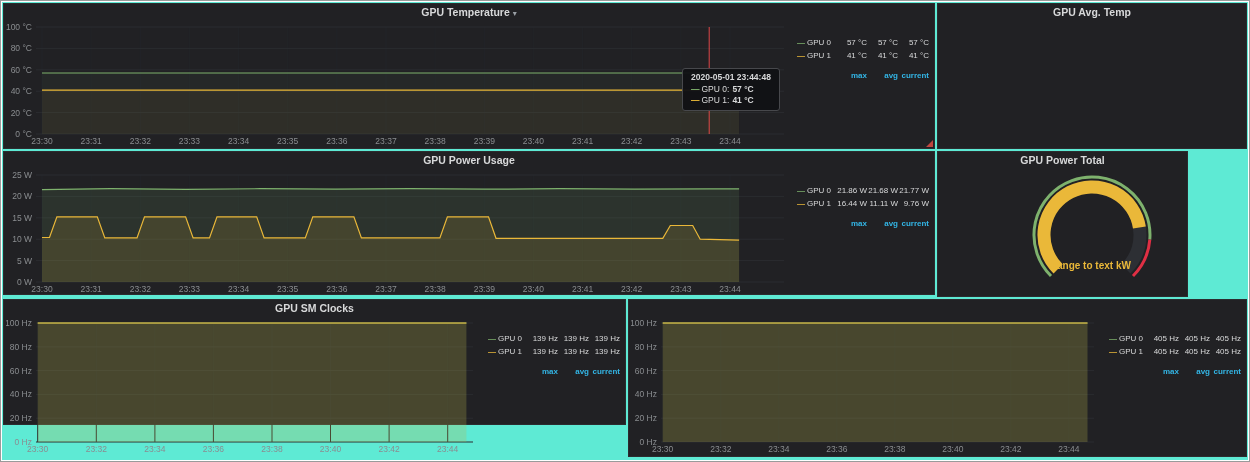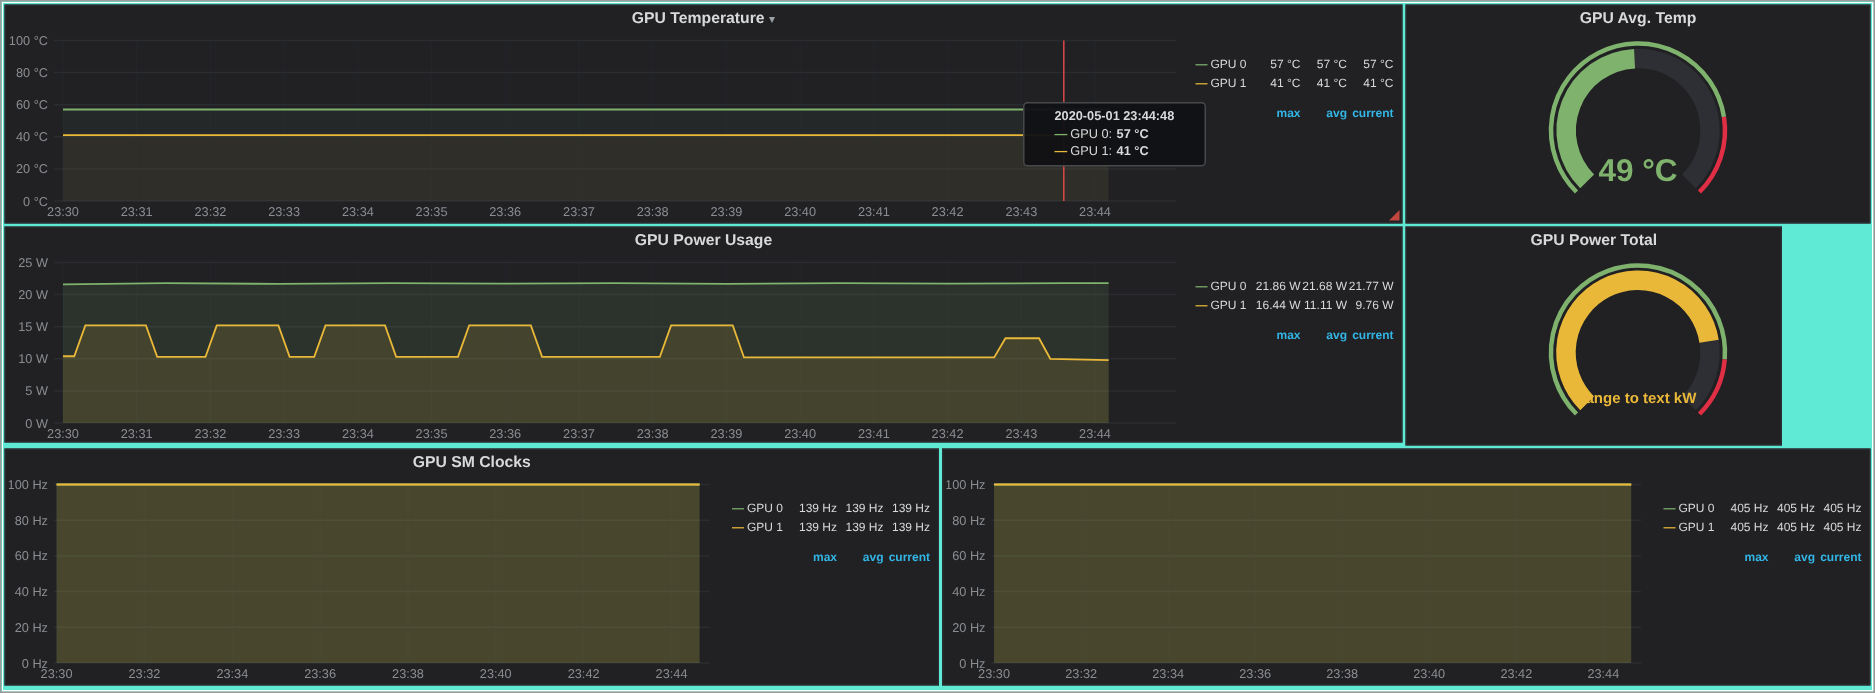--- a/index.html
+++ b/index.html
@@ -7,41 +7,41 @@
     position:relative;width:1250px;height:462px;box-sizing:border-box;
     border:1px solid #9a9a9a;box-shadow:inset 0 0 0 1px #ffffff;
     background:#5eead4;overflow:hidden;
     font-family:"Liberation Sans","DejaVu Sans",sans-serif;
   }
   .panel{position:absolute;background:#212124;border:1px solid #2b2c2f;box-sizing:border-box;}
   #p-temp{left:2px;top:2px;width:932px;height:146px;}
   #p-avg{left:936px;top:2px;width:310px;height:146px;}
   #p-power{left:2px;top:150px;width:932px;height:144px;}
   #p-ptotal{left:936px;top:150px;width:251px;height:146px;}
-  #p-sm{left:2px;top:298px;width:623px;height:158px;}
+  #p-sm{left:2px;top:298px;width:623px;height:126px;}
   #p-mem{left:627px;top:298px;width:619px;height:158px;}
 
   .panel-title{position:absolute;top:0;left:0;right:0;height:17px;line-height:17px;
     text-align:center;font-size:10.5px;font-weight:700;color:#d8d9da;cursor:pointer;white-space:nowrap;}
   .caret{color:#9aa0a6;font-size:8px;margin-left:3px;}
 
   .chart{position:absolute;}
   #p-temp .chart,#p-power .chart{left:2px;right:140px;top:17px;bottom:1px;}
   #p-sm .chart,#p-mem .chart{left:2px;right:142px;top:17px;bottom:1px;}
   .gauge-chart{left:0;right:0;top:17px;bottom:3px;}
 
   .legend{position:absolute;top:19px;right:5px;width:132px;font-size:8px;color:#d8d9da;}
   .lrow{display:grid;grid-template-columns:40px 30px 31px 31px;height:13px;align-items:center;}
   .lhead span{color:#33b5e5;font-weight:700;text-align:right;margin-top:48px;}
   .lval{text-align:right;color:#d8d9da;}
   .lname{white-space:nowrap;cursor:pointer;color:#d8d9da;}
   .dash{font-style:normal;font-weight:700;margin-right:2px;}
 
   .tooltip{position:absolute;left:678px;top:64px;background:rgba(17,18,21,0.96);
-    border:1px solid #47484c;border-radius:3px;padding:3px 20px 4px;font-size:8.5px;
+    border:1px solid #47484c;border-radius:3px;padding:3px 8px 4px;font-size:8.5px;
     color:#d8d9da;z-index:5;white-space:nowrap;}
   .tt-time{font-weight:700;margin-bottom:2px;}
   .tt-row{height:11px;line-height:11px;}
   .tt-row b{margin-left:3px;}
 
   .resize-corner{position:absolute;right:1px;bottom:1px;width:0;height:0;
     border-left:7px solid transparent;border-bottom:7px solid #c0463e;cursor:nwse-resize;}
 
   svg text.tick{font-family:"Liberation Sans","DejaVu Sans",sans-serif;font-size:8.5px;fill:#8a8d90;}
 </style>
@@ -128,27 +128,20 @@
       <div class="tt-row"><i class="dash" style="color: rgb(126, 178, 109);">—</i><span>GPU 0:</span><b>57 °C</b></div>
       <div class="tt-row"><i class="dash" style="color: rgb(234, 184, 57);">—</i><span>GPU 1:</span><b>41 °C</b></div>
     </div>
     <div class="resize-corner"></div>
   </section>
 
   <section class="panel" id="p-avg">
     <div class="panel-title">
       <span>GPU Avg. Temp</span>
     </div>
-    <div class="chart gauge-chart"><svg width="308" height="124">
-          <path d="M 120.1 99.9 A 48 48 0 1 1 187.9 99.9" stroke="#2d2f34" stroke-width="13" fill="none"></path>
-          <path d="M 120.1 99.9 A 48 48 0 0 1 151.7 18.1" stroke="#7eb26d" stroke-width="13" fill="none"></path>
-          <path d="M 113.0 107.0 A 58 58 0 1 1 211.3 56.9" stroke="#7eb26d" stroke-width="3" fill="none"></path>
-          <path d="M 211.3 56.9 A 58 58 0 0 1 195.0 107.0" stroke="#e02f44" stroke-width="3" fill="none"></path>
-          <text x="154" y="99.6" text-anchor="middle" font-weight="bold" font-size="21" fill="#7eb26d" font-family="Liberation Sans, sans-serif">49 °C</text>
-        </svg></div>
   </section>
 
   <section class="panel" id="p-power">
     <div class="panel-title">
       <span>GPU Power Usage</span>
     </div>
     <div class="chart"><svg width="788" height="126">
           <line x1="36.0" x2="36.0" y1="6" y2="113" stroke="#222428" stroke-width="1"></line>
           <text class="tick" x="36.0" y="123" text-anchor="middle">23:30</text>
           <line x1="85.1" x2="85.1" y1="6" y2="113" stroke="#222428" stroke-width="1"></line>

